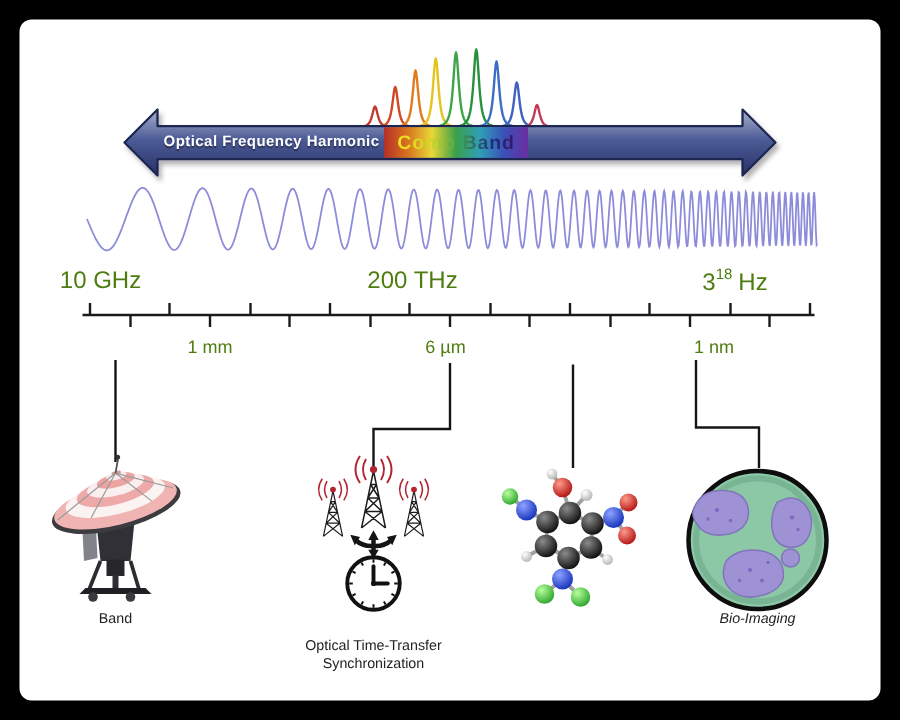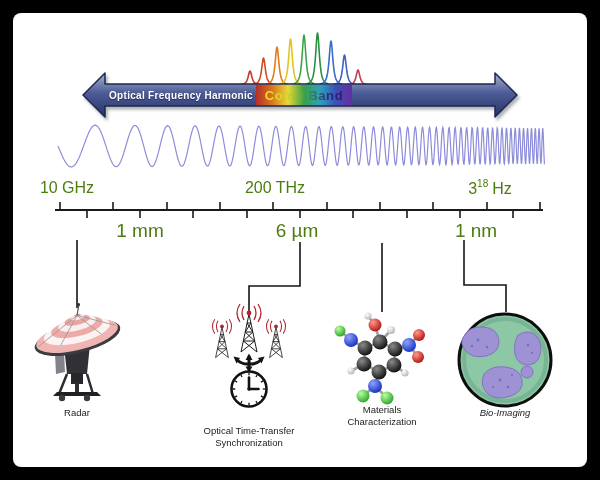--- a/index.html
+++ b/index.html
@@ -4,21 +4,21 @@
 <style>
   html,body{margin:0;padding:0;}
   body{width:600px;height:480px;background:#000;position:relative;overflow:hidden;
        font-family:"Liberation Sans", sans-serif;}
   .stage{position:absolute;left:13px;top:13px;width:574px;height:454px;background:#fff;
          border-radius:8px;overflow:hidden;}
   .content{position:absolute;left:-13px;top:-13px;width:600px;height:480px;}
   svg#art{position:absolute;left:0;top:0;}
   .lbl{position:absolute;transform:translate(-50%,-50%);white-space:nowrap;color:#4d7c0f;}
   .freq{font-size:16px;}
-  .wl{font-size:19px;}
+  .wl{font-size:12px;}
   .sup{font-size:10px;vertical-align:7px;}
   .unit{margin-left:4px;text-align:center;}
   .arrow-label{font-size:10px;font-weight:bold;color:#fff;letter-spacing:0.3px;
                text-shadow:0 1px 1px rgba(0,0,0,0.45);}
   .comb-band-label{font-size:13px;font-weight:bold;letter-spacing:0.6px;
     background:linear-gradient(90deg,#f5e020 0%,#c8d428 30%,#3f9a50 55%,#1f2f7e 80%,#3a1668 100%);
     -webkit-background-clip:text;background-clip:text;color:transparent;}
   .caption{position:absolute;transform:translateX(-50%);text-align:center;
            font-size:9.5px;color:#222;line-height:12px;white-space:nowrap;}
 </style>
@@ -256,28 +256,24 @@
     <div class="lbl freq" style="left:275px;top:188px;">200 THz</div>
     <div class="lbl freq" style="left:490px;top:188px;">
       <span>3</span><span class="sup">18</span><span class="unit">Hz</span>
     </div>
 
     <div class="lbl wl" style="left:140px;top:231px;">1 mm</div>
     <div class="lbl wl" style="left:297px;top:231px;">6 µm</div>
     <div class="lbl wl" style="left:476px;top:231px;text-align:right;">1 nm</div>
 
     <div class="caption" style="left:77px;top:407px;">
-      <div>Radar</div>
+      <div>Band</div>
     </div>
     <div class="caption" style="left:249px;top:406px;margin-top:19px;">
       <div>Optical Time-Transfer</div>
       <div>Synchronization</div>
     </div>
-    <div class="caption" style="left:382px;top:404px;">
-      <div>Materials</div>
-      <div>Characterization</div>
-    </div>
     <div class="caption" style="left:505px;top:407px;font-style:italic;">
       <div>Bio-Imaging</div>
     </div>
 
   </div>
 </div>
 
 </body></html>

